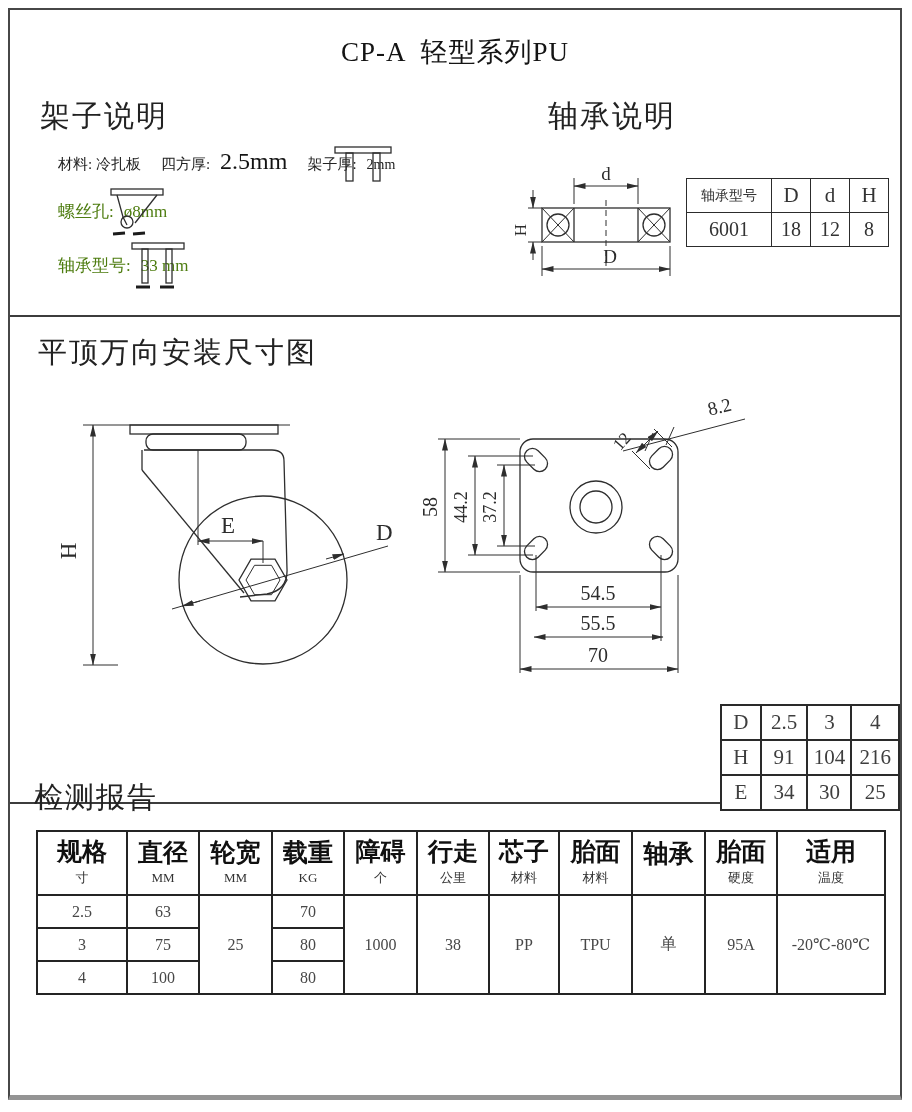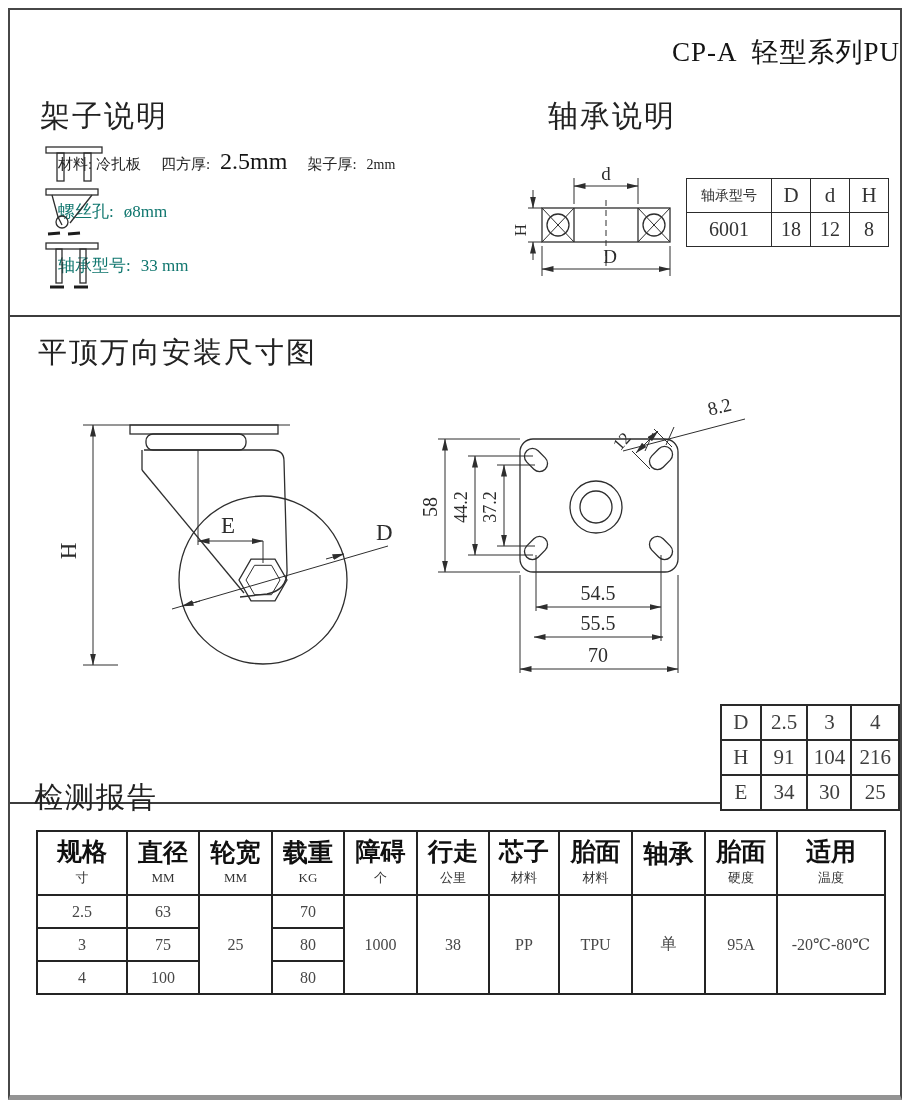--- a/index.html
+++ b/index.html
@@ -3,31 +3,31 @@
 <meta charset="utf-8">
 <style>
   html,body{margin:0;padding:0;background:#ffffff;}
   body{width:912px;height:1112px;position:relative;font-family:"Liberation Serif","DejaVu Serif",serif;color:#1b1b1b;}
   .sheet{position:absolute;left:8px;top:8px;width:890px;height:1085px;background:#fff;
          border:2px solid #474747;border-bottom:5px solid #949494;}
   .sec{position:absolute;left:0;right:0;}
   .sec1{top:0;height:305px;border-bottom:2px solid #3c3c3c;}
   .sec2{top:307px;height:485px;border-bottom:2px solid #3c3c3c;}
   .sec3{top:758px;bottom:0;}
-  .title{position:absolute;top:24px;left:0;width:100%;text-align:right;font-size:27px;
+  .title{position:absolute;top:24px;left:0;width:100%;text-align:center;font-size:27px;
          letter-spacing:1px;white-space:pre;color:#141414;}
   .sec-heading{position:absolute;font-size:30px;letter-spacing:2px;color:#222;}
   .frame-heading{left:30px;top:86px;}
   .bearing-heading{left:538px;top:86px;}
-  .frame-row{position:absolute;display:flex;align-items:center;}
+  .frame-row{position:absolute;display:flex;align-items:center;justify-content:flex-end;}
   .frame-row .txt{margin-left:16px;white-space:nowrap;}
   .t15{font-size:15px;color:#222;}
   .t24{font-size:24px;color:#141414;}
   .t14{font-size:14px;color:#222;}
-  .t17{font-size:17px;color:#0f766e;}
+  .t17{font-size:17px;color:#4d7c0f;}
   .gap{margin-left:16px;}
   .gap2{margin-left:6px;}
   table{border-collapse:collapse;background:#fff;}
   .bearing-table{position:absolute;left:676px;top:168px;padding-left:22px;}
   .bearing-table td{border:1.5px solid #2c2c2c;text-align:center;height:31px;color:#333;}
   .bt-model{width:82px;font-size:14px;}
   .bt-letter{width:36px;font-size:21px;}
   .bt-val{font-size:20px;color:#444;}
   .mount-heading{left:28px;top:16px;font-size:29px;}
   .dhe-table{position:absolute;left:710px;top:387px;}

